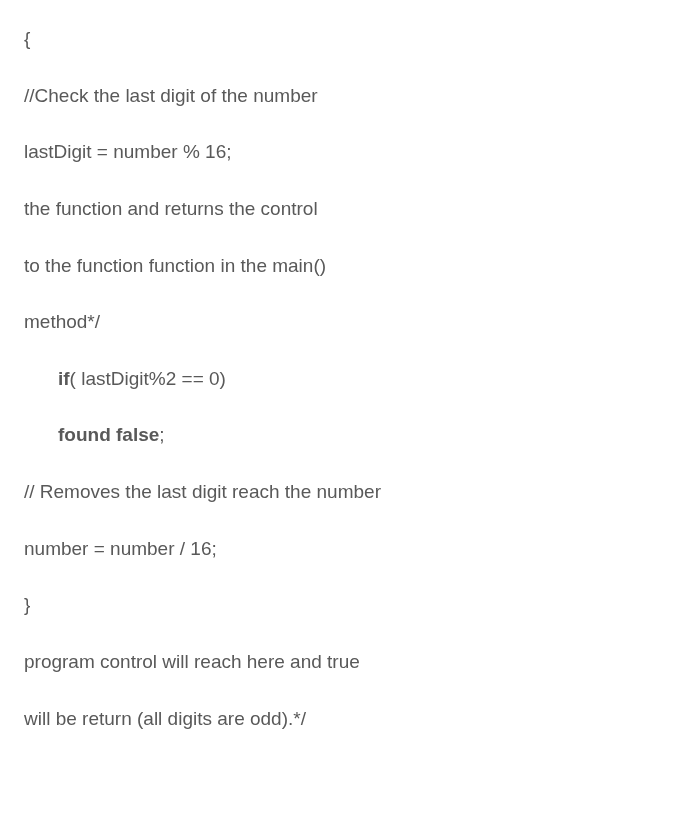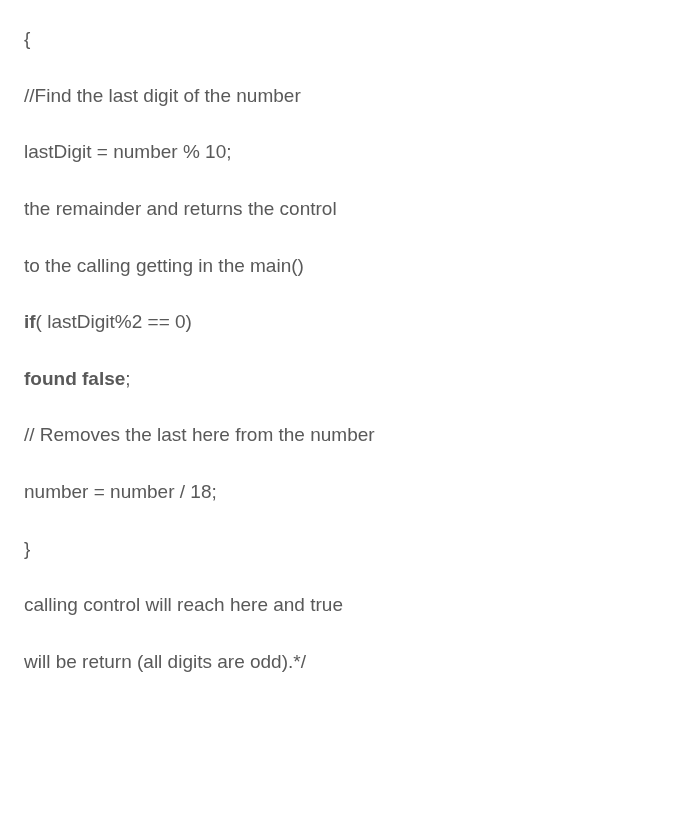--- a/index.html
+++ b/index.html
@@ -15,31 +15,33 @@
       display: flex;
       flex-direction: column;
       gap: 31px;
     }
     .line {
       margin: 0;
       white-space: pre-wrap;
     }
     .bold {
       font-weight: bold;
+      margin-left: 34px;
     }
   </style>
 </head>
 <body>
 
 <div class="code-block">
   <p class="line"><span>{</span></p>
-  <p class="line"><span>//Find the last digit of the number</span></p>
-  <p class="line"><span>lastDigit = number % 10;</span></p>
-  <p class="line"><span>the remainder and returns the control</span></p>
-  <p class="line"><span>to the calling getting in the main()</span></p>
+  <p class="line"><span>//Check the last digit of the number</span></p>
+  <p class="line"><span>lastDigit = number % 16;</span></p>
+  <p class="line"><span>the function and returns the control</span></p>
+  <p class="line"><span>to the function function in the main()</span></p>
+  <p class="line"><span>method*/</span></p>
   <p class="line"><span class="bold">if</span><span>( lastDigit%2 == 0)</span></p>
   <p class="line"><span class="bold">found false</span><span>;</span></p>
-  <p class="line"><span>// Removes the last here from the number</span></p>
-  <p class="line"><span>number = number / 18;</span></p>
+  <p class="line"><span>// Removes the last digit reach the number</span></p>
+  <p class="line"><span>number = number / 16;</span></p>
   <p class="line"><span>}</span></p>
-  <p class="line"><span>calling control will reach here and true</span></p>
+  <p class="line"><span>program control will reach here and true</span></p>
   <p class="line"><span>will be return (all digits are odd).*/</span></p>
 </div>
 
 </body></html>

